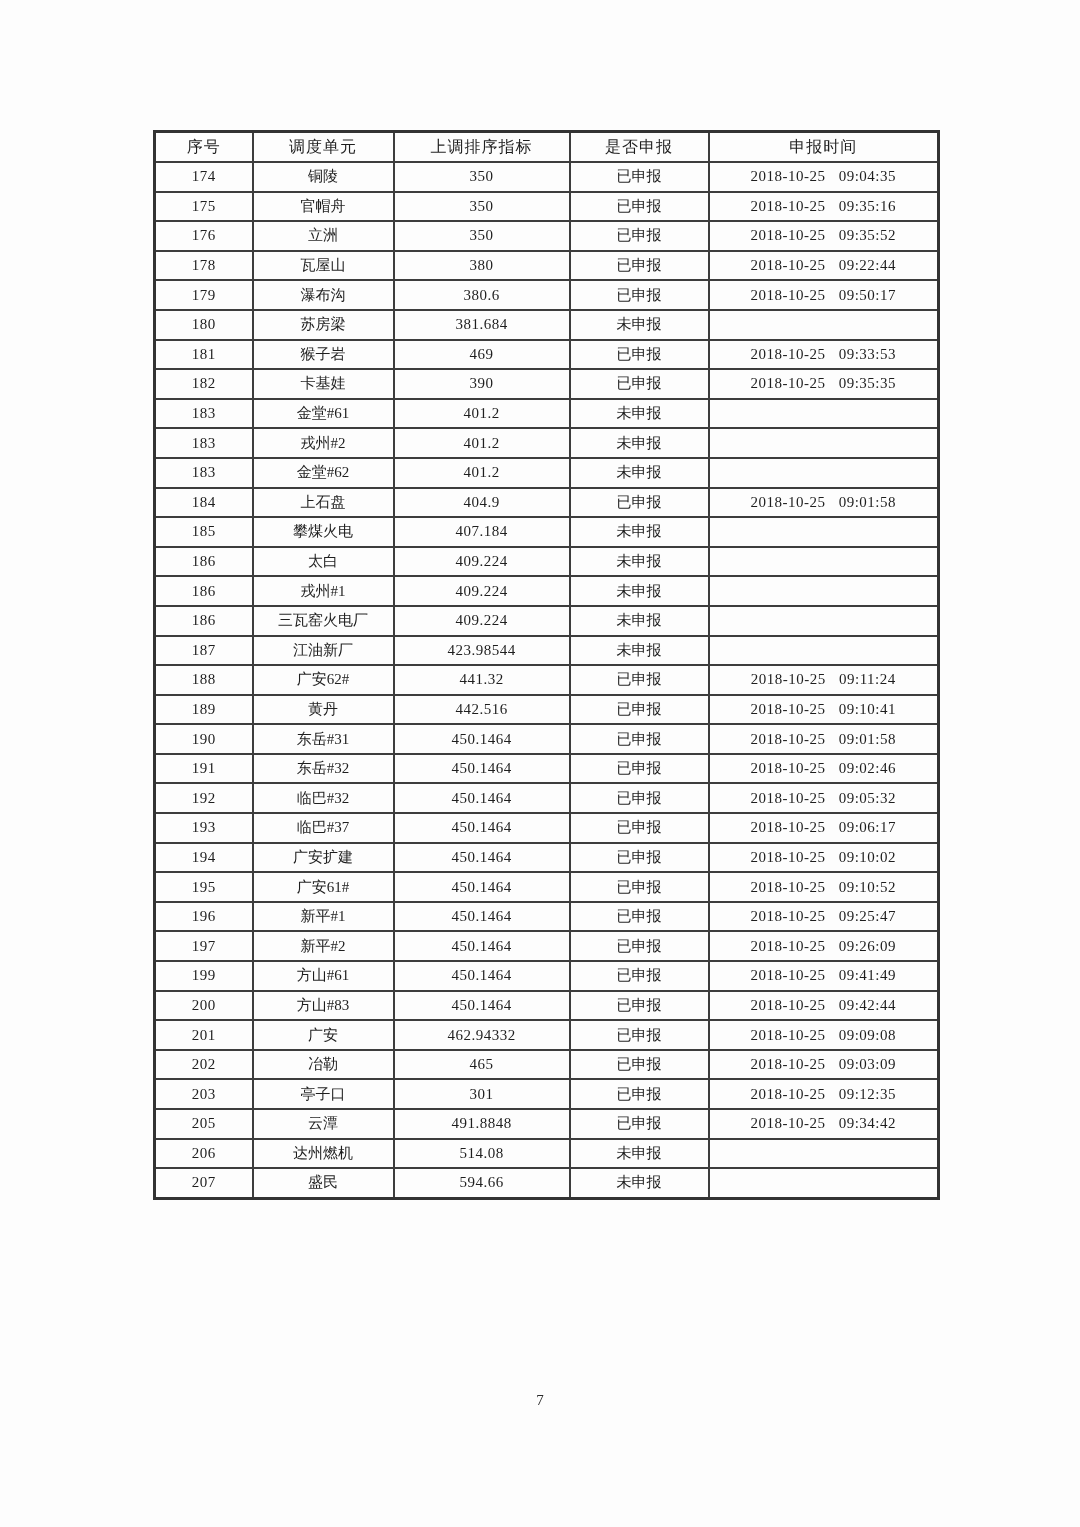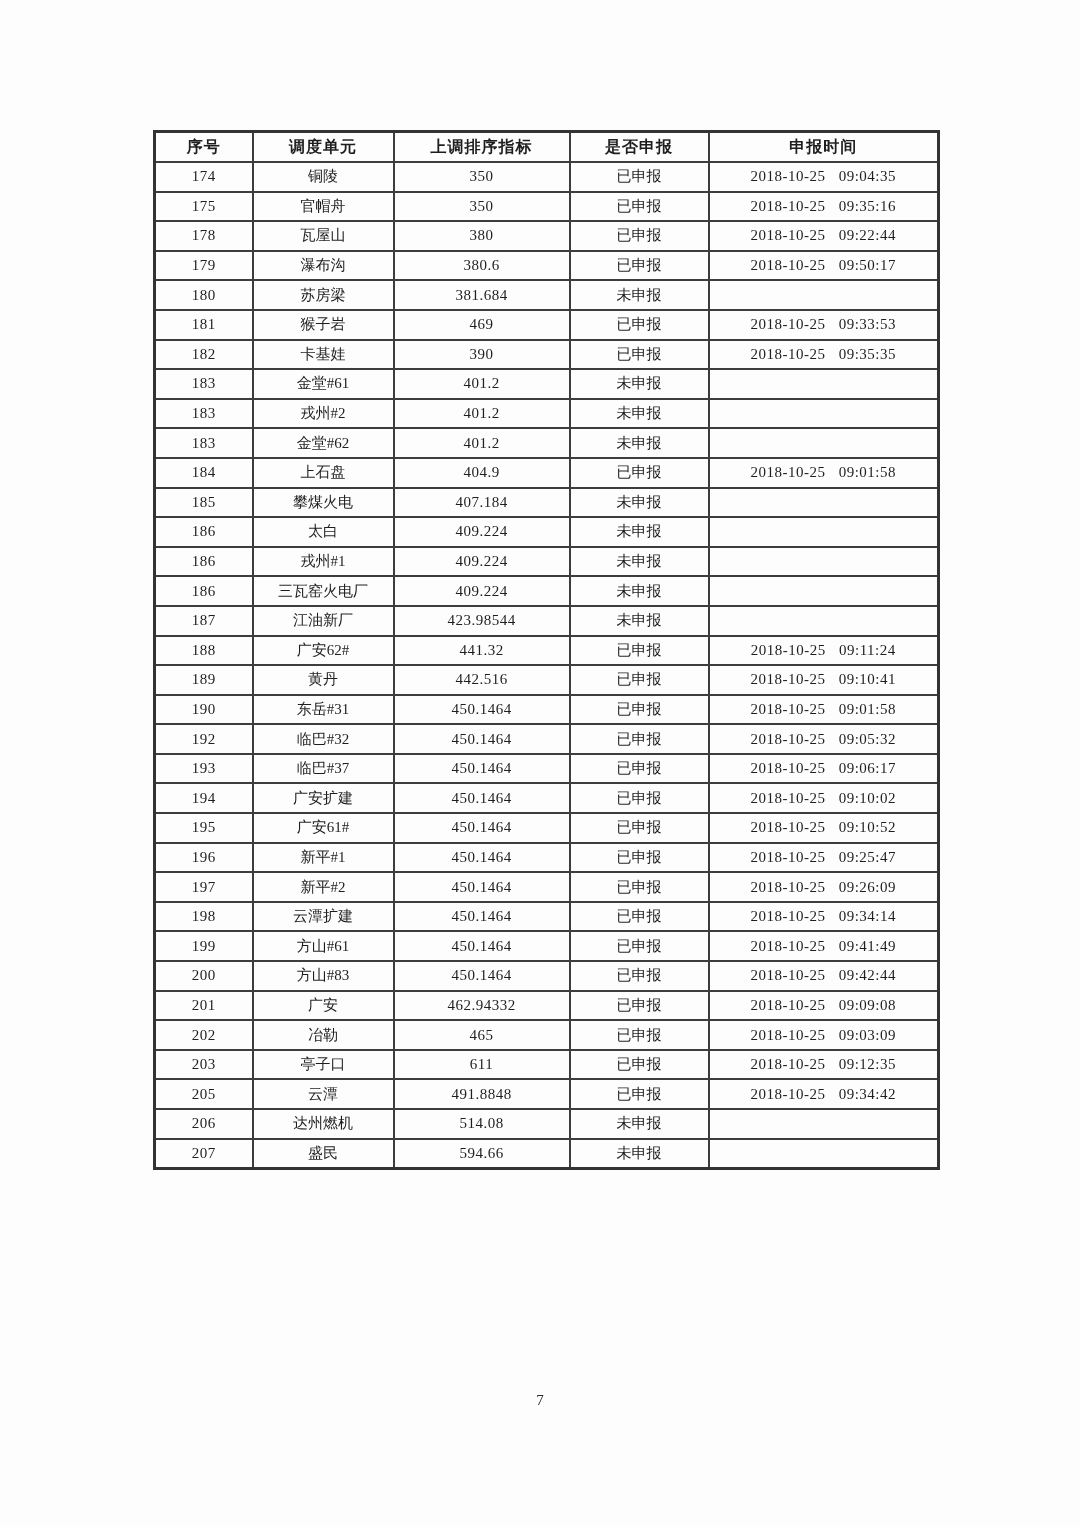--- a/index.html
+++ b/index.html
@@ -29,21 +29,21 @@
     border: 2px solid #3d3d3d;
     text-align: center;
     vertical-align: middle;
     padding: 0 2px;
     height: 27.6px;
     font-size: 15px;
     white-space: nowrap;
     overflow: hidden;
   }
   .report th {
-    font-weight: bold;
+    font-weight: normal;
     font-size: 16px;
     height: 28px;
     letter-spacing: 1px;
   }
   .report td.col-time {
     word-spacing: 9px;
     letter-spacing: 0.5px;
   }
   .report td.col-serial,
   .report td.col-indicator {
@@ -90,20 +90,27 @@
       <td class="col-time">2018-10-25 09:04:35</td>
     </tr>
         <tr>
       <td class="col-serial">175</td>
       <td class="col-unit">官帽舟</td>
       <td class="col-indicator">350</td>
       <td class="col-declared">已申报</td>
       <td class="col-time">2018-10-25 09:35:16</td>
     </tr>
         <tr>
+      <td class="col-serial">176</td>
+      <td class="col-unit">立洲</td>
+      <td class="col-indicator">350</td>
+      <td class="col-declared">已申报</td>
+      <td class="col-time">2018-10-25 09:35:52</td>
+    </tr>
+        <tr>
       <td class="col-serial">178</td>
       <td class="col-unit">瓦屋山</td>
       <td class="col-indicator">380</td>
       <td class="col-declared">已申报</td>
       <td class="col-time">2018-10-25 09:22:44</td>
     </tr>
         <tr>
       <td class="col-serial">179</td>
       <td class="col-unit">瀑布沟</td>
       <td class="col-indicator">380.6</td>
@@ -209,20 +216,27 @@
       <td class="col-time">2018-10-25 09:10:41</td>
     </tr>
         <tr>
       <td class="col-serial">190</td>
       <td class="col-unit">东岳#31</td>
       <td class="col-indicator">450.1464</td>
       <td class="col-declared">已申报</td>
       <td class="col-time">2018-10-25 09:01:58</td>
     </tr>
         <tr>
+      <td class="col-serial">191</td>
+      <td class="col-unit">东岳#32</td>
+      <td class="col-indicator">450.1464</td>
+      <td class="col-declared">已申报</td>
+      <td class="col-time">2018-10-25 09:02:46</td>
+    </tr>
+        <tr>
       <td class="col-serial">192</td>
       <td class="col-unit">临巴#32</td>
       <td class="col-indicator">450.1464</td>
       <td class="col-declared">已申报</td>
       <td class="col-time">2018-10-25 09:05:32</td>
     </tr>
         <tr>
       <td class="col-serial">193</td>
       <td class="col-unit">临巴#37</td>
       <td class="col-indicator">450.1464</td>
@@ -249,27 +263,20 @@
       <td class="col-indicator">450.1464</td>
       <td class="col-declared">已申报</td>
       <td class="col-time">2018-10-25 09:25:47</td>
     </tr>
         <tr>
       <td class="col-serial">197</td>
       <td class="col-unit">新平#2</td>
       <td class="col-indicator">450.1464</td>
       <td class="col-declared">已申报</td>
       <td class="col-time">2018-10-25 09:26:09</td>
-    </tr>
-        <tr>
-      <td class="col-serial">198</td>
-      <td class="col-unit">云潭扩建</td>
-      <td class="col-indicator">450.1464</td>
-      <td class="col-declared">已申报</td>
-      <td class="col-time">2018-10-25 09:34:14</td>
     </tr>
         <tr>
       <td class="col-serial">199</td>
       <td class="col-unit">方山#61</td>
       <td class="col-indicator">450.1464</td>
       <td class="col-declared">已申报</td>
       <td class="col-time">2018-10-25 09:41:49</td>
     </tr>
         <tr>
       <td class="col-serial">200</td>
@@ -288,21 +295,21 @@
         <tr>
       <td class="col-serial">202</td>
       <td class="col-unit">冶勒</td>
       <td class="col-indicator">465</td>
       <td class="col-declared">已申报</td>
       <td class="col-time">2018-10-25 09:03:09</td>
     </tr>
         <tr>
       <td class="col-serial">203</td>
       <td class="col-unit">亭子口</td>
-      <td class="col-indicator">611</td>
+      <td class="col-indicator">301</td>
       <td class="col-declared">已申报</td>
       <td class="col-time">2018-10-25 09:12:35</td>
     </tr>
         <tr>
       <td class="col-serial">205</td>
       <td class="col-unit">云潭</td>
       <td class="col-indicator">491.8848</td>
       <td class="col-declared">已申报</td>
       <td class="col-time">2018-10-25 09:34:42</td>
     </tr>

